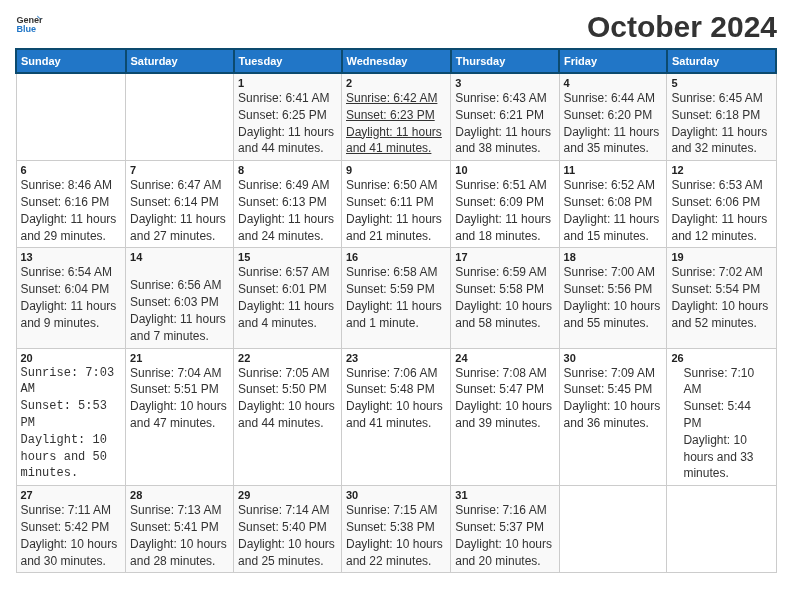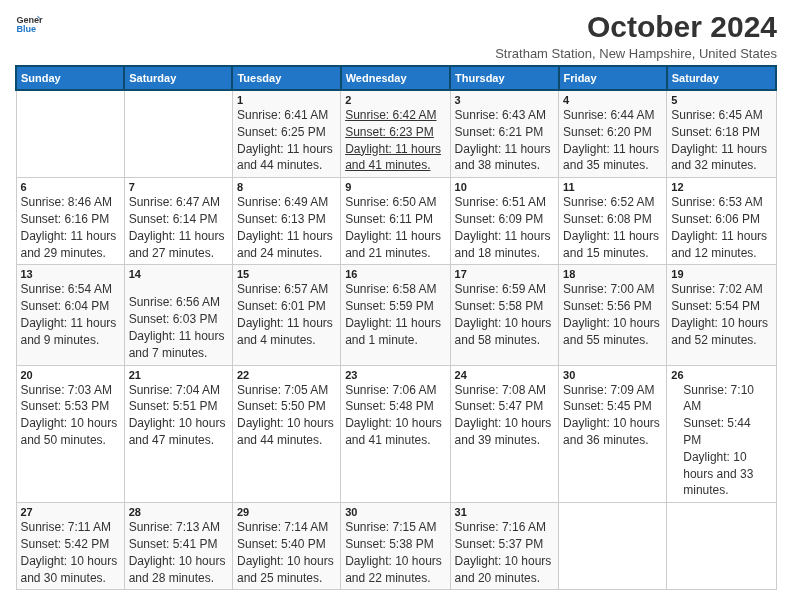--- a/index.html
+++ b/index.html
@@ -19,21 +19,21 @@
     .logo {
       display: flex;
       align-items: center;
       gap: 4px;
     }
     .logo-icon {
       width: 28px;
       height: 28px;
     }
     .title-block {
-      text-align: right;
+      text-align: center;
       margin-left: 20px;
     }
     .month-title {
       font-size: 30px;
       font-weight: bold;
       color: #333;
     }
     .location {
       font-size: 13px;
       color: #555;
@@ -86,21 +86,20 @@
 <div class="header">
   <div class="logo">
     <svg class="logo-icon" viewBox="0 0 40 40">
       <text x="2" y="18" font-size="13" font-weight="bold" fill="#333" font-family="Arial">General</text>
       <text x="2" y="31" font-size="13" font-weight="bold" fill="#2176c7" font-family="Arial">Blue</text>
       <path d="M32 8 L38 14 L32 10 Z" fill="#2176c7"></path>
     </svg>
   </div>
   <div class="title-block">
     <div class="month-title">October 2024</div>
-    <div class="location">Stratham Station, New Hampshire, United States</div>
   </div>
 </div>
 
 <table>
   <thead>
     <tr>
       <th>Sunday</th>
       <th>Saturday</th>
       <th>Tuesday</th>
       <th>Wednesday</th>
@@ -228,21 +227,21 @@
         <td>
           <span class="day-number">19</span>
           <div class="day-info" style="white-space: pre-line;">Sunrise: 7:02 AM
 Sunset: 5:54 PM
 Daylight: 10 hours and 52 minutes.</div>
         </td>
       </tr>
       <tr>
         <td>
           <span class="day-number">20</span>
-          <div class="day-info" style="white-space: pre-line;">Sunrise: 7:03 AM
+          <div class="day-info" style="white-space: pre-line; font-family: Liberation Mono, monospace;">Sunrise: 7:03 AM
 Sunset: 5:53 PM
 Daylight: 10 hours and 50 minutes.</div>
         </td>
         <td>
           <span class="day-number">21</span>
           <div class="day-info" style="white-space: pre-line;">Sunrise: 7:04 AM
 Sunset: 5:51 PM
 Daylight: 10 hours and 47 minutes.</div>
         </td>
         <td>

